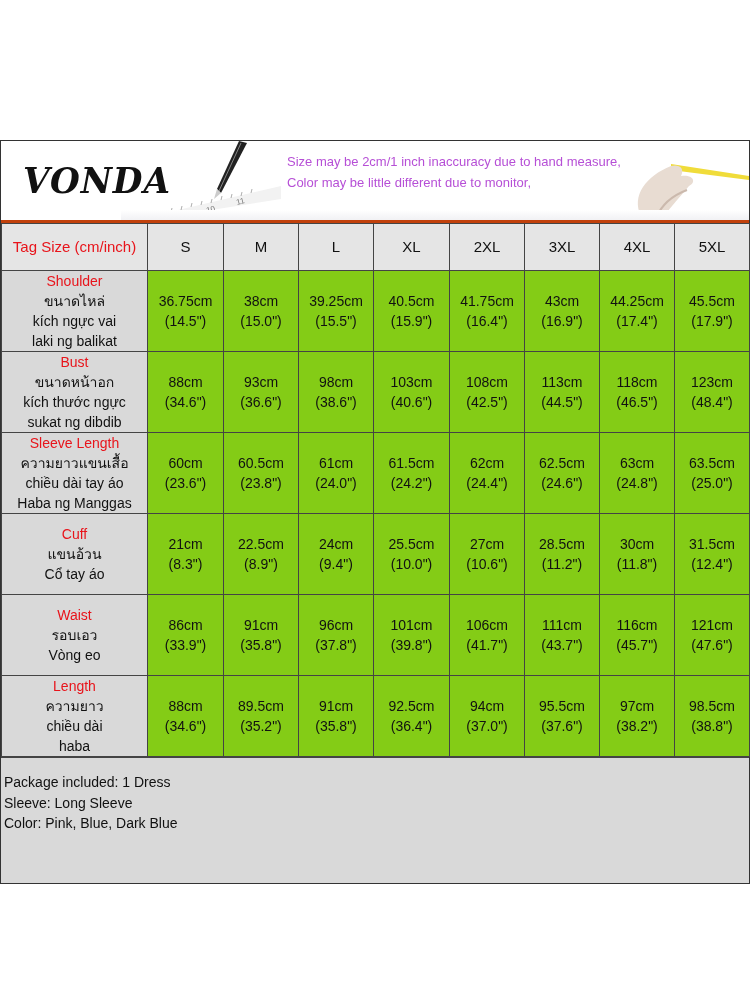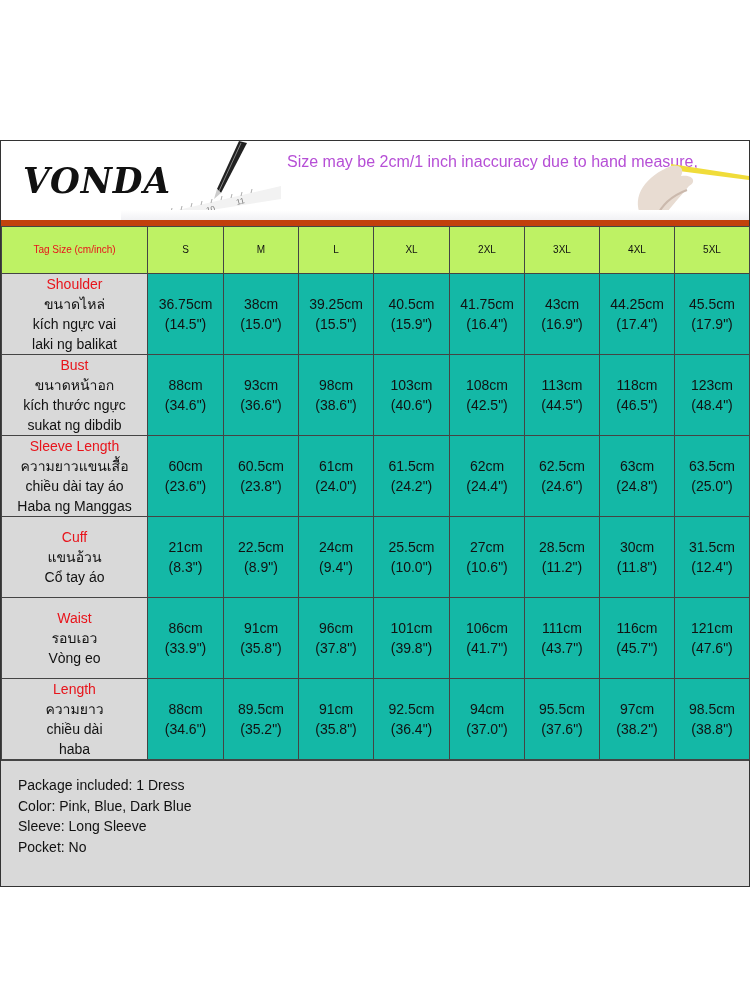--- a/index.html
+++ b/index.html
@@ -1,34 +1,34 @@
 <!DOCTYPE html>
 <html><head>
 <meta charset="utf-8">
 <style>
   html, body { margin:0; padding:0; background:#ffffff; }
   body { width:750px; height:1000px; position:relative; overflow:hidden; font-family:"Liberation Sans", sans-serif; color:#111; }
   .sheet { position:absolute; left:0; top:140px; width:748px; border:1px solid #333; box-sizing:content-box; }
-  .banner { position:relative; height:79px; border-bottom:6px solid #c2410c; background:#fff; overflow:hidden; }
+  .banner { position:relative; height:79px; border-bottom:3px solid #c2410c; background:#fff; overflow:hidden; }
   .logo { position:absolute; left:22px; top:18px; font-family:"DejaVu Serif", serif; font-size:36px; font-weight:bold; letter-spacing:1px; font-style:italic; color:#111; transform:scaleX(0.95); transform-origin:left; }
   .pencil { position:absolute; left:200px; top:0; width:60px; height:60px; }
   .ruler { position:absolute; left:130px; top:40px; width:150px; height:40px; }
-  .notes { position:absolute; left:286px; top:10px; font-size:16px; line-height:21px; color:#b64fd6; }
+  .notes { position:absolute; left:286px; top:10px; font-size:13px; line-height:21px; color:#b64fd6; }
   .notes div { white-space:nowrap; }
   .hand { position:absolute; left:600px; top:5px; width:150px; height:72px; }
   .banner-fade { position:absolute; left:120px; right:0; bottom:0; height:10px; background:linear-gradient(#fff,#f1f1f4); }
 
   table { border-collapse:collapse; width:748px; table-layout:fixed; }
   td, th { border:1px solid #444; text-align:center; vertical-align:middle; padding:0; font-weight:normal; font-size:14px; line-height:20px; }
-  .hdr-row td { height:46px; background:#bef264; font-size:10px; }
+  .hdr-row td { height:46px; background:#e5e5e5; font-size:15px; }
   .hdr-row td.tag { color:#e8141b; }
-  .data-row td { height:80px; background:#14b8a6; }
+  .data-row td { height:80px; background:#84cc16; }
   .data-row td.lbl { background:#d9d9d9; font-size:14px; line-height:20px; }
   .lbl .en { color:#e8141b; }
-  .footer { background:#d9d9d9; border-top:1px solid #444; height:126px; padding:14px 0 0 17px; box-sizing:border-box; font-size:14px; line-height:20.5px; }
+  .footer { background:#d9d9d9; border-top:1px solid #444; height:126px; padding:14px 0 0 3px; box-sizing:border-box; font-size:14px; line-height:20.5px; }
 </style>
 </head>
 <body>
 
 <div class="sheet">
   <div class="banner">
     <div class="logo">VONDA</div>
     <svg class="ruler" viewBox="0 0 150 40">
       <polygon points="0,40 150,5 150,18 10,40" fill="#f2f2f2"></polygon>
       <g stroke="#999" stroke-width="0.8">
@@ -47,20 +47,21 @@
       <text x="76" y="32" font-size="8" fill="#777" transform="rotate(-14 76 32)">10</text>
       <text x="106" y="24" font-size="8" fill="#777" transform="rotate(-14 106 24)">11</text>
     </svg>
     <svg class="pencil" viewBox="0 0 60 60">
       <polygon points="38,0 46,2 20,52 16,48" fill="#222"></polygon>
       <polygon points="16,48 20,52 13,58" fill="#ccc"></polygon>
       <line x1="40" y1="2" x2="18" y2="50" stroke="#888" stroke-width="1"></line>
     </svg>
     <div class="notes">
       <div>Size may be 2cm/1 inch inaccuracy due to hand measure,</div>
+      <div>Color may be little different due to monitor,</div>
     </div>
     <svg class="hand" viewBox="0 0 150 72">
       <polygon points="70,18 148,30 148,34 70,24" fill="#f0dc3a"></polygon>
       <path d="M40,70 C30,50 45,30 70,20 C78,18 84,22 80,30 C92,28 96,36 88,40 C80,50 70,60 62,72 Z" fill="#e8dcd2"></path>
       <path d="M55,72 C60,60 70,50 86,44" stroke="#cbb9ad" stroke-width="2" fill="none"></path>
     </svg>
     <div class="banner-fade"></div>
   </div>
 
   <table>
@@ -325,17 +326,16 @@
           <td>
             <div>98.5cm</div>
             <div>(38.8")</div>
           </td>
         </tr>
       </tbody>
   </table>
 
   <div class="footer">
     <div>Package included: 1 Dress</div>
+    <div>Sleeve: Long Sleeve</div>
     <div>Color: Pink, Blue, Dark Blue</div>
-    <div>Sleeve: Long Sleeve</div>
-    <div>Pocket: No</div>
   </div>
 </div>
 
 </body></html>

